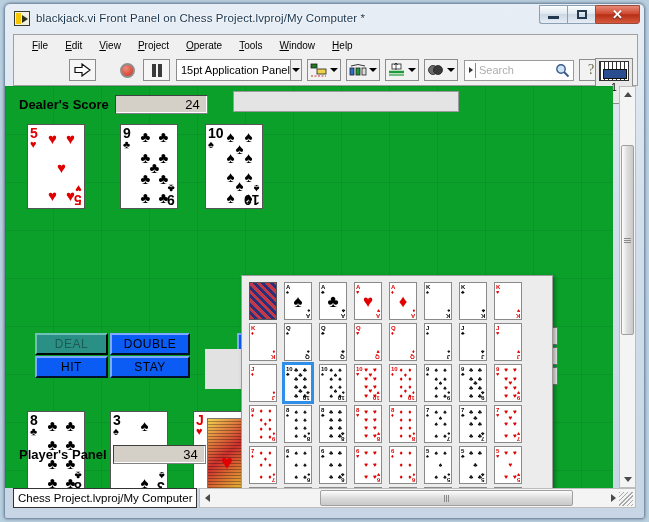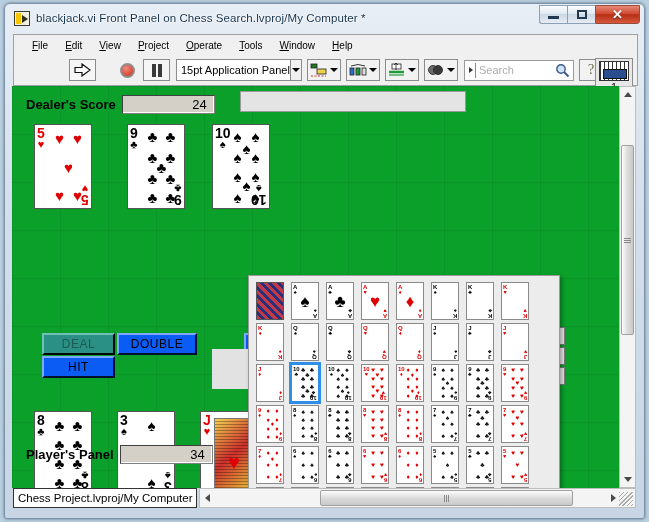--- a/index.html
+++ b/index.html
@@ -131,28 +131,27 @@
     position:relative; overflow:hidden;
   }
   #conn-pane .ci:after{
     content:""; position:absolute; left:3px; top:7px; width:22px;height:8px;
     background:#2a4d8f; border:1px solid #111;
   }
   #conn-pane .cl { font-size:10px; margin-top:1px; }
 
   
   #panel {
-    position:absolute; left:7px; top:82px; width:608px; height:402px;
+    position:absolute; left:0; top:82px; width:608px; height:402px;
     background:#0aa02a;
     background-image:
       linear-gradient(to right, rgba(0,0,0,.07) 1px, transparent 1px),
       linear-gradient(to bottom, rgba(0,0,0,.07) 1px, transparent 1px);
     background-size: 48px 48px;
     overflow:hidden;
-    text-align:center;
   }
 
   
   .score-row { position:absolute; display:flex; align-items:center; }
   .score-label { font-size:13px; color:#000; font-weight:bold; margin-right:6px; white-space:nowrap;}
   .score-box {
     width:93px; height:19px; background:#d4d0c8;
     border:1px solid #808080; border-top-color:#404040; border-left-color:#404040;
     box-shadow: inset 1px 1px 0 #fff0, inset -1px -1px 0 #fff;
     display:flex; align-items:center; justify-content:flex-end;
@@ -299,21 +298,21 @@
     background: repeating-linear-gradient(135deg, #a9a9a9 0 1px, transparent 1px 3px);
   }
 </style>
 </head>
 <body>
 
 <div id="window">
 
   <div id="titlebar">
     <div id="app-icon"></div>
-    <div id="title-text">blackjack.vi Front Panel on Chess Search.lvproj/My Computer *</div>
+    <div id="title-text">blackjack.vi Front Panel on Chess Project.lvproj/My Computer *</div>
     <div id="winbtns">
       <div class="wbtn min">
           <i class="minglyph"></i>
         </div>
       <div class="wbtn max">
           <i class="maxglyph"></i>
         </div>
       <div class="wbtn close">✕</div>
     </div>
   </div>
@@ -453,20 +452,21 @@
           <span class="black" style="left:73%;top:62%;">♠</span>
           <span class="black" style="left:50%;top:74%;">♠</span>
           <span class="black" style="left:27%;top:88%;">♠</span>
           <span class="black" style="left:73%;top:88%;">♠</span>
         </div>
       </div>
 
     <div class="gbtn off" style="left:30px; top:247px; width:73px; height:22px;">DEAL</div>
     <div class="gbtn on" style="left:30px; top:270px; width:73px; height:22px;">HIT</div>
     <div class="gbtn on" style="left:105px; top:247px; width:80px; height:22px;">DOUBLE</div>
+    <div class="gbtn on" style="left:105px; top:270px; width:80px; height:22px;">STAY</div>
     <div class="gbtn on" style="left:232px; top:247px; width:22px; height:22px;"></div>
     <div id="aux-gray-box"></div>
 
     <div class="side-ctl" style="left:539px; top:241px;">)</div>
     <div class="side-ctl" style="left:539px; top:261px;">)</div>
     <div class="side-ctl" style="left:539px; top:281px;">)</div>
 
     <div class="card" id="p0" style="left:22px; top:325px; width:58px; height:85px;">
         <span class="pip-corner tl black">8<span class="sm">♣</span></span>
         <span class="pip-corner br black">8<span class="sm">♣</span></span>

